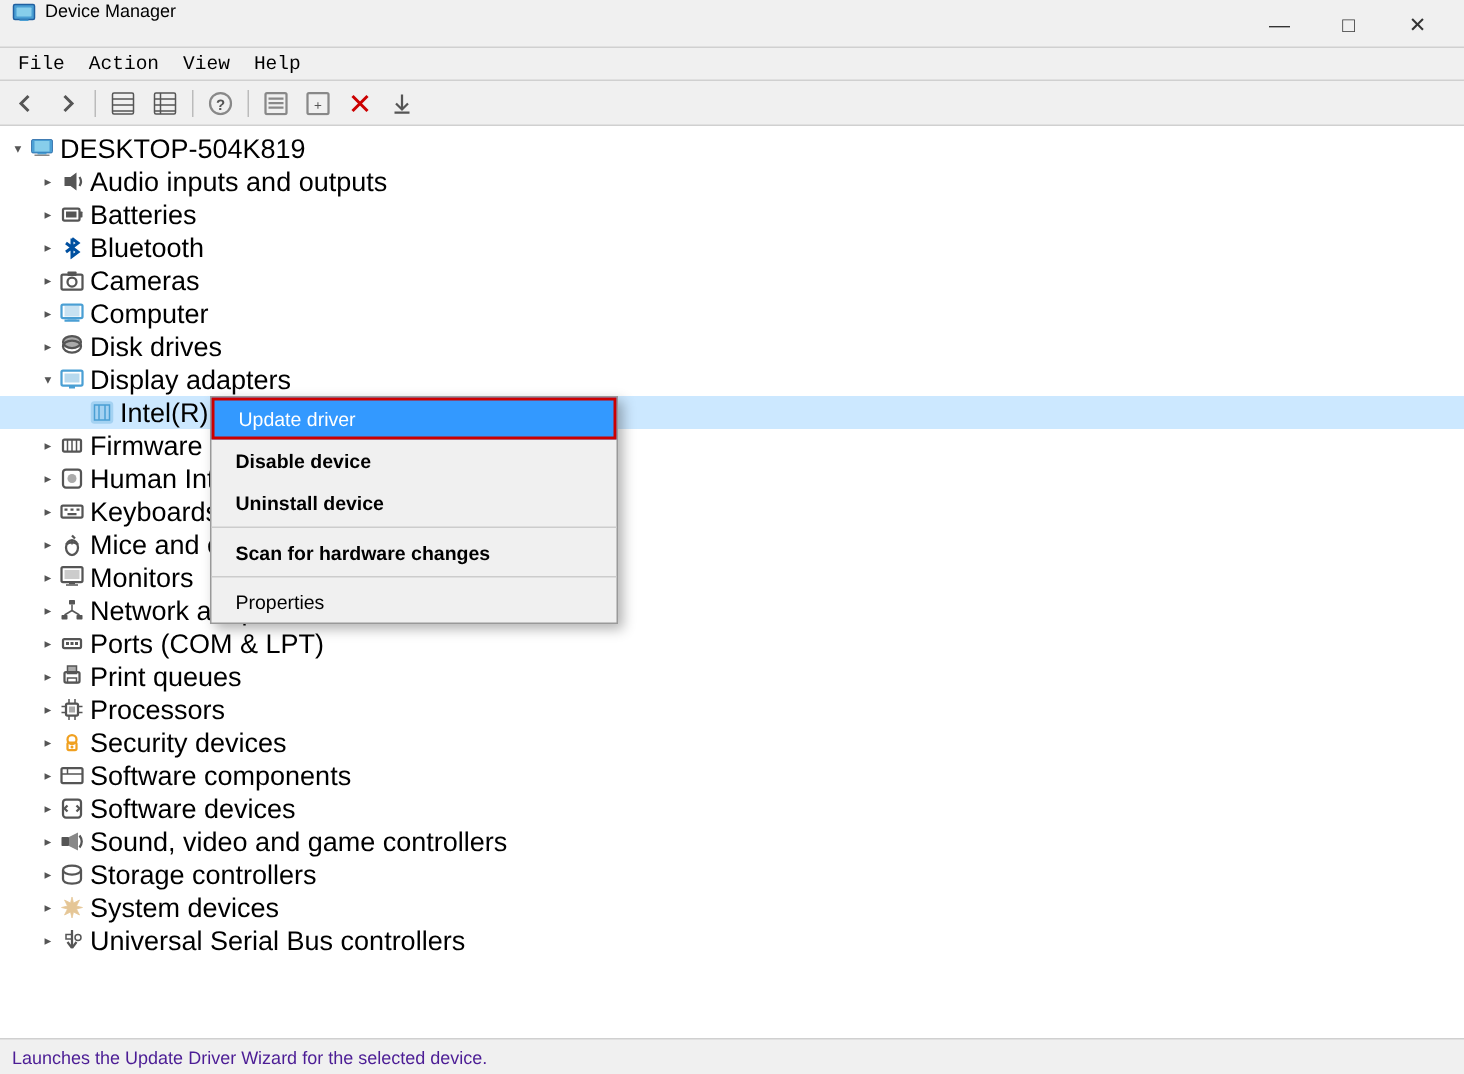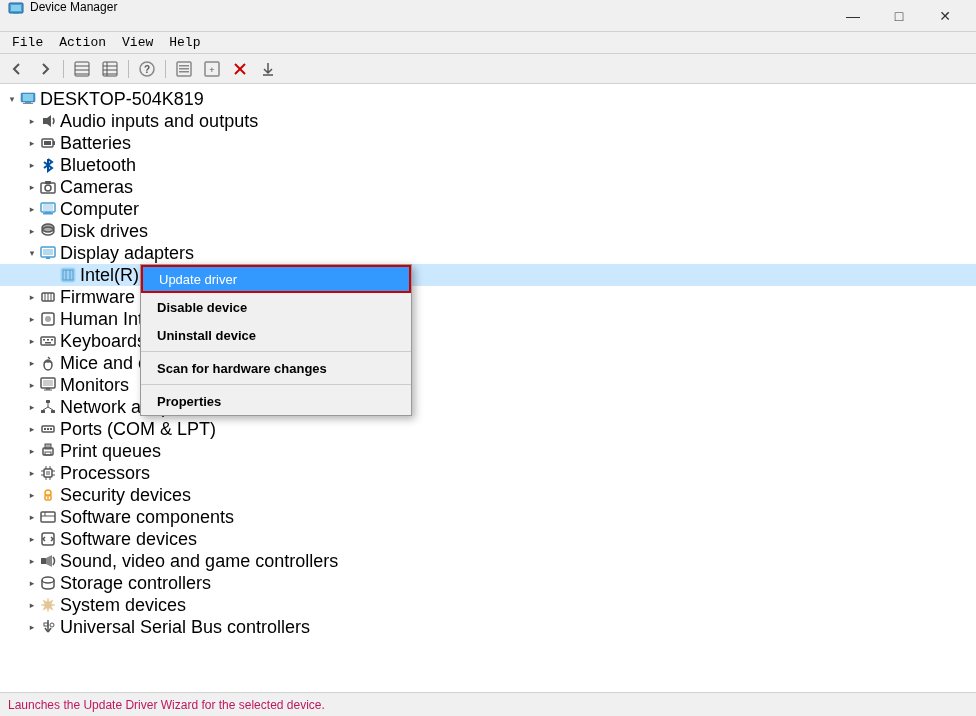--- a/index.html
+++ b/index.html
@@ -161,37 +161,37 @@
       cursor: pointer;
       font-size: 13px;
       font-weight: bold;
     }
     .context-menu-item.update-driver {
       background: #3399ff;
       color: #fff;
       border: 2px solid #cc0000;
       font-weight: normal;
     }
-    .context-menu-item.bold { font-weight: bold; }
+    .context-menu-item.bold { font-weight: normal; }
     .context-menu-separator {
       height: 1px;
       background: #ccc;
       margin: 2px 0;
     }
 
     
     .status-bar {
       height: 24px;
       background: #f0f0f0;
       border-top: 1px solid #d0d0d0;
       display: flex;
       align-items: center;
       padding: 0 8px;
       font-size: 12px;
-      color: #be185d;
+      color: #4c1d95;
     }
   </style>
 </head>
 <body>
 
 <div class="title-bar">
   <div class="title-bar-icon">
     <svg width="16" height="16" viewBox="0 0 16 16">
       <rect x="1" y="3" width="14" height="10" rx="1" fill="#4a9fd4" stroke="#2060a0" stroke-width="1"></rect>
       <rect x="3" y="5" width="10" height="6" rx="0.5" fill="#87ceeb"></rect>

